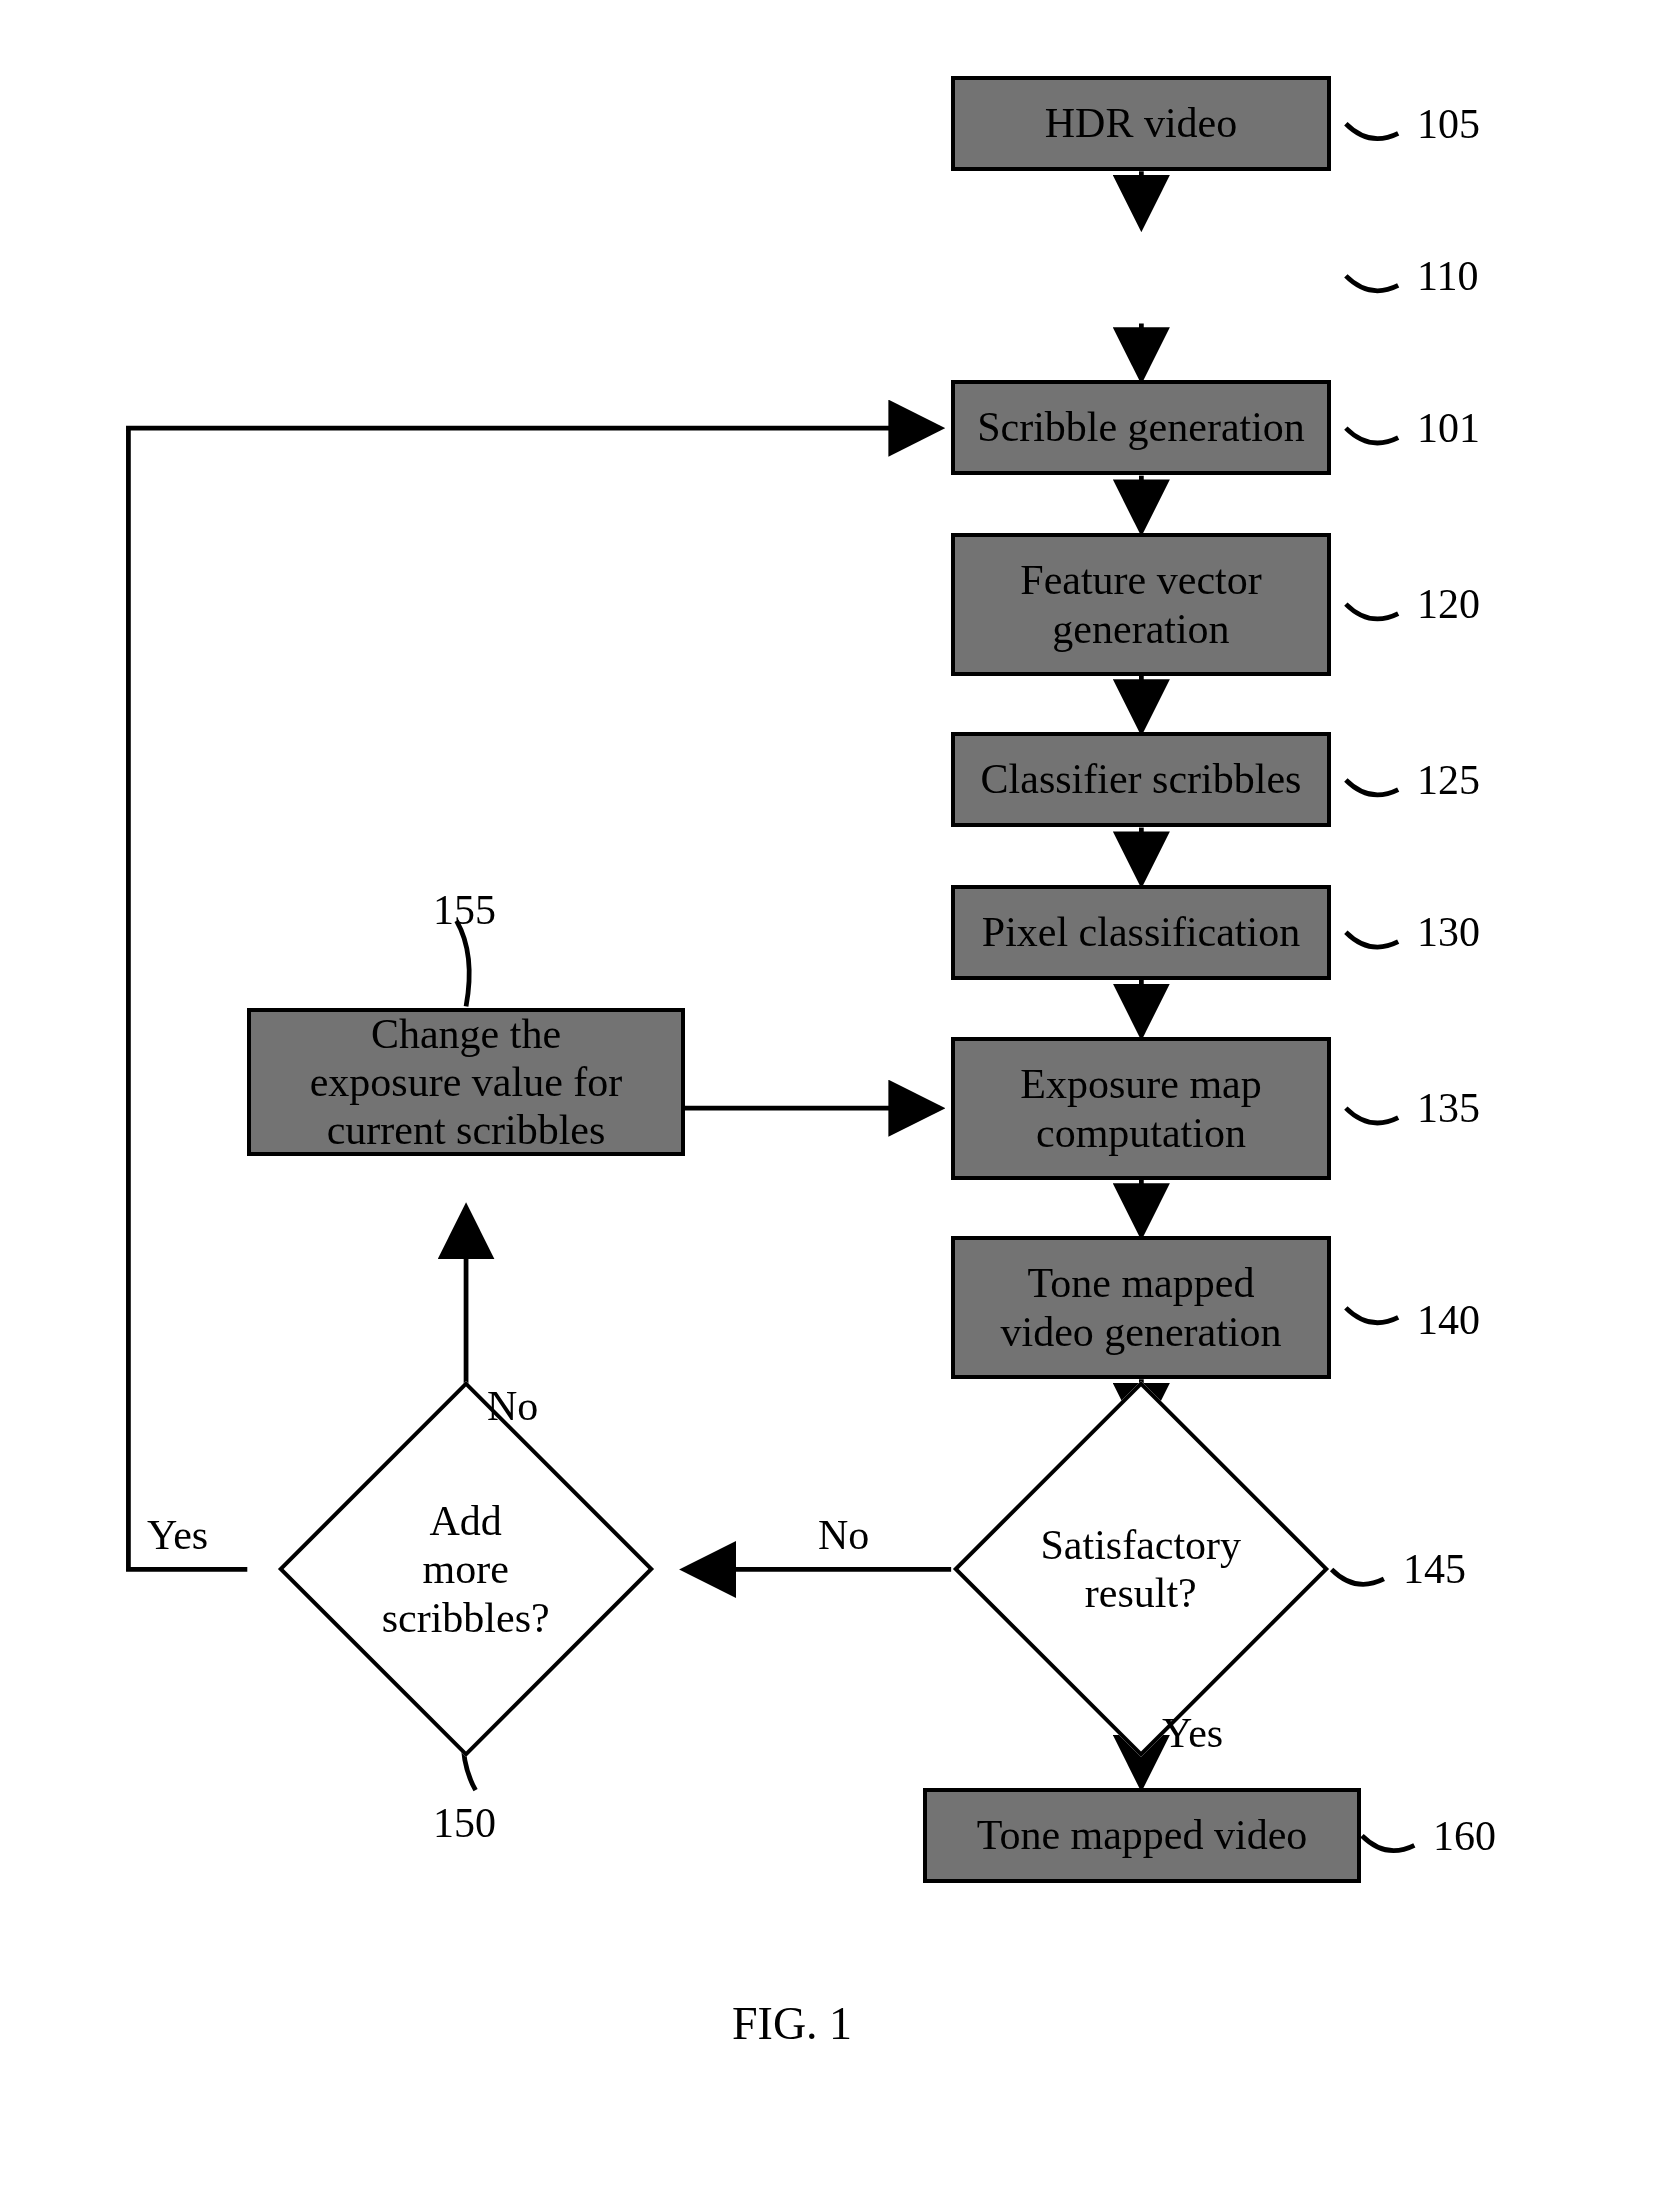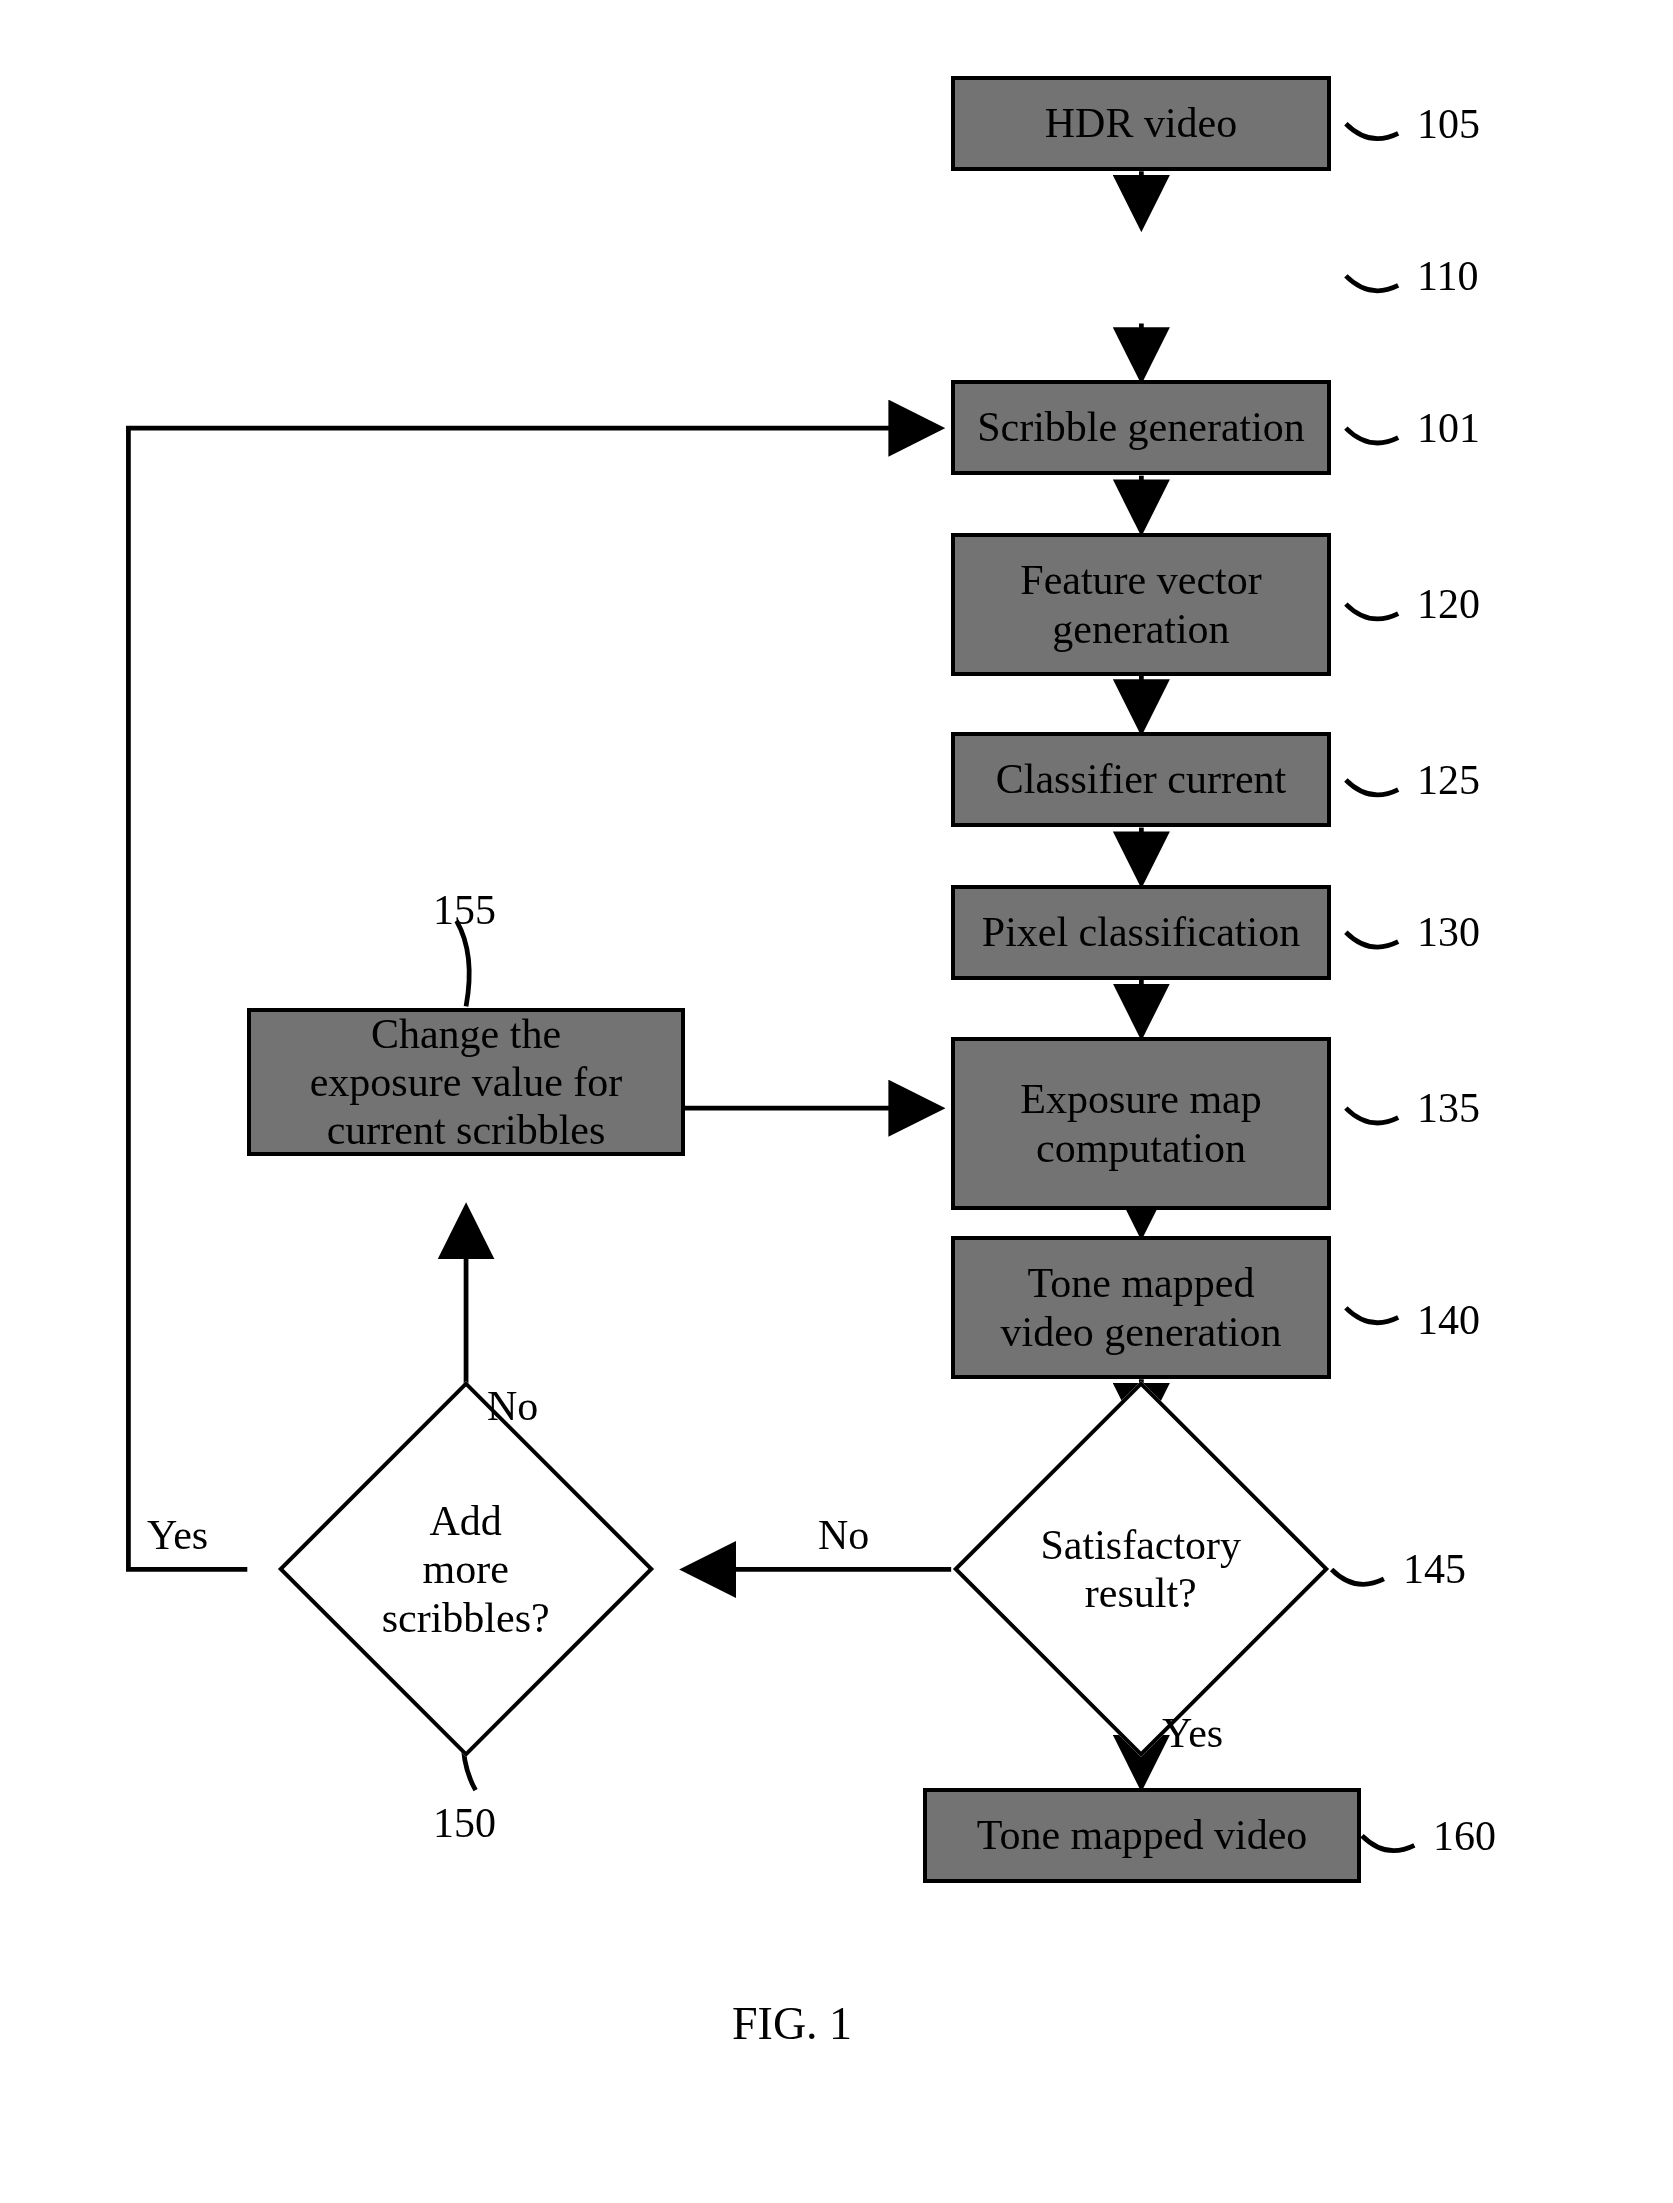--- a/index.html
+++ b/index.html
@@ -117,26 +117,26 @@
       <span>HDR video</span>
     </div>
   <div class="node rect" style="left:951px; top:380px; width:380px; height:95px;">
       <span>Scribble generation</span>
     </div>
   <div class="node rect" style="left:951px; top:533px; width:380px; height:143px;">
       <span style="white-space:pre-line">Feature vector
 generation</span>
     </div>
   <div class="node rect" style="left:951px; top:732px; width:380px; height:95px;">
-      <span>Classifier current</span>
+      <span>Classifier scribbles</span>
     </div>
   <div class="node rect" style="left:951px; top:885px; width:380px; height:95px;">
       <span>Pixel classification</span>
     </div>
-  <div class="node rect" style="left:951px; top:1037px;width:380px; height:173px;">
+  <div class="node rect" style="left:951px; top:1037px;width:380px; height:143px;">
       <span style="white-space:pre-line">Exposure map
 computation</span>
     </div>
   <div class="node rect" style="left:951px; top:1236px;width:380px; height:143px;">
       <span style="white-space:pre-line">Tone mapped
 video generation</span>
     </div>
   <div class="node rect" style="left:923px;  top:1788px;width:438px; height:95px;">
       <span>Tone mapped video</span>
     </div>

